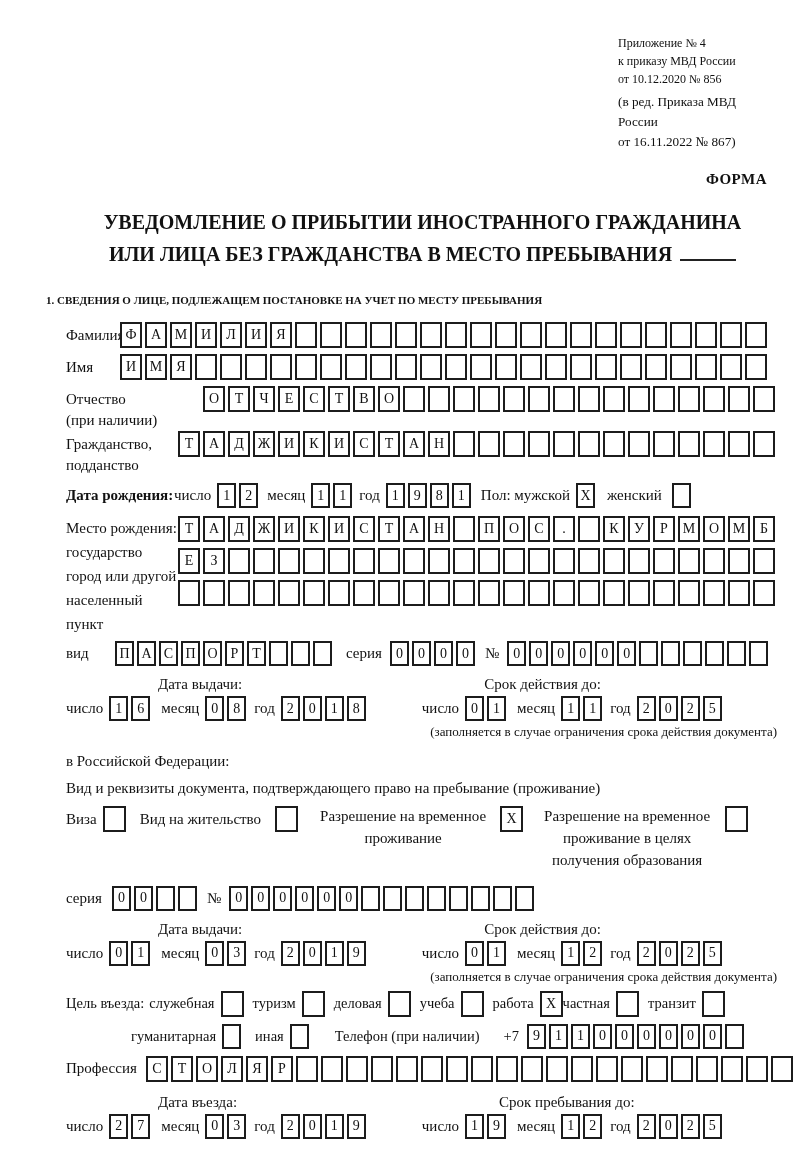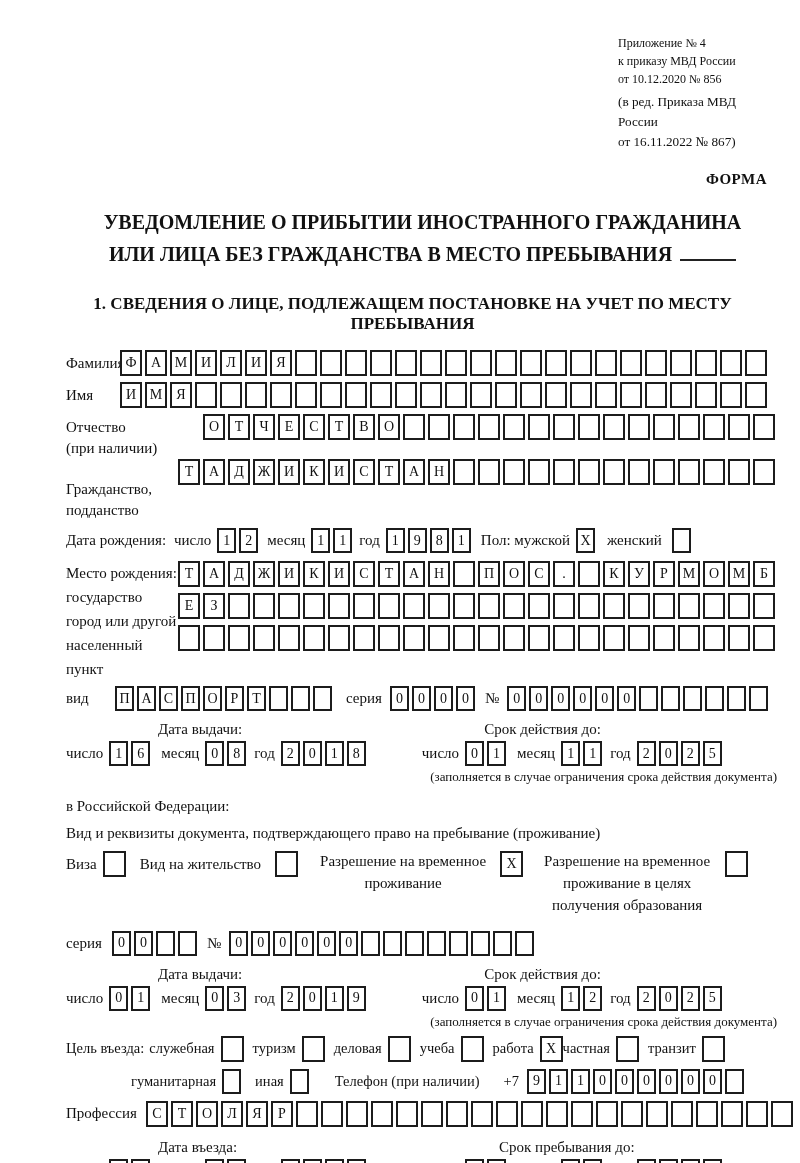--- a/index.html
+++ b/index.html
@@ -10,21 +10,21 @@
 
   
   .annex{margin-left:552px;font-size:12px;line-height:1.5;}
   .amendment{margin-left:552px;font-size:13.2px;line-height:1.5;margin-top:4px;}
   .form-label{ text-align:right;padding-right:12px;font-weight:bold;
         font-size:15px;margin-top:20px;letter-spacing:.5px;}
   .title{ text-align:center;font-weight:bold;font-size:20px;line-height:1.6;
         margin-top:18px;}
   .blank-line{display:inline-block;width:56px;border-bottom:2px solid #222;
         height:14px;margin-left:8px;}
-  .section-heading{text-align:center;font-weight:bold;font-size:17px;
+  .section-heading{font-weight:bold;font-size:11px;
         margin-top:24px;margin-left:-20px;}
 
   
   .row{display:flex;align-items:center;margin-top:6px;}
   .row-top{display:flex;align-items:flex-start;margin-top:6px;}
   .lbl{flex:none;}
   .cells{display:inline-flex;gap:3px;flex:none;}
   .cell{box-sizing:border-box;flex:none;width:22px;height:26px;
         border:2px solid #1c1c1c;display:inline-flex;align-items:center;
         justify-content:center;font-size:14px;background:#fff;}
@@ -154,21 +154,21 @@
         <span class="cell"></span>
         <span class="cell"></span>
         <span class="cell"></span>
         <span class="cell"></span>
         <span class="cell"></span>
         <span class="cell"></span>
       </span>
   </div>
 
   <div class="row-top" style="margin-top:2px;">
-    <span class="lbl" style="width:112px;margin-top:17px;">
+    <span class="lbl" style="width:112px;">
       <span class="ll">Гражданство,</span><br>
       <span>подданство</span>
     </span>
     <span class="cells">
         <span class="cell">Т</span>
         <span class="cell">А</span>
         <span class="cell">Д</span>
         <span class="cell">Ж</span>
         <span class="cell">И</span>
         <span class="cell">К</span>
@@ -187,21 +187,21 @@
         <span class="cell"></span>
         <span class="cell"></span>
         <span class="cell"></span>
         <span class="cell"></span>
         <span class="cell"></span>
         <span class="cell"></span>
       </span>
   </div>
 
   <div class="row sm" style="margin-top:9px;">
-    <span class="lbl" style="width:108px;">Дата рождения:</span>
+    <span class="lbl" style="width:108px;font-weight:bold;">Дата рождения:</span>
     <span class="dg">
       <span class="lbl">число</span>
       <span class="cells">
           <span class="cell">1</span>
           <span class="cell">2</span>
         </span>
       <span class="lbl" style="margin-left:4px;">месяц</span>
       <span class="cells">
           <span class="cell">1</span>
           <span class="cell">1</span>

